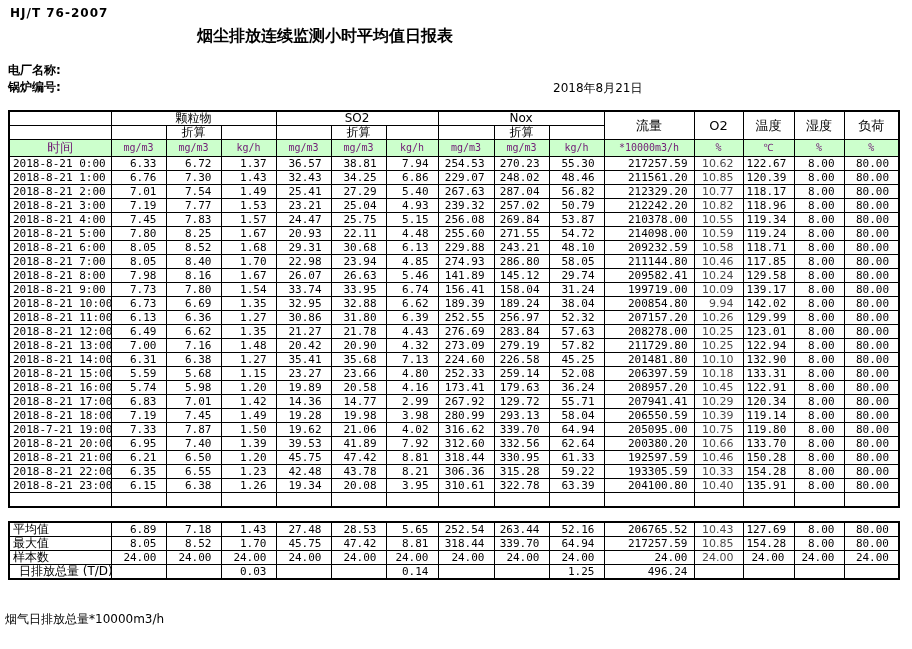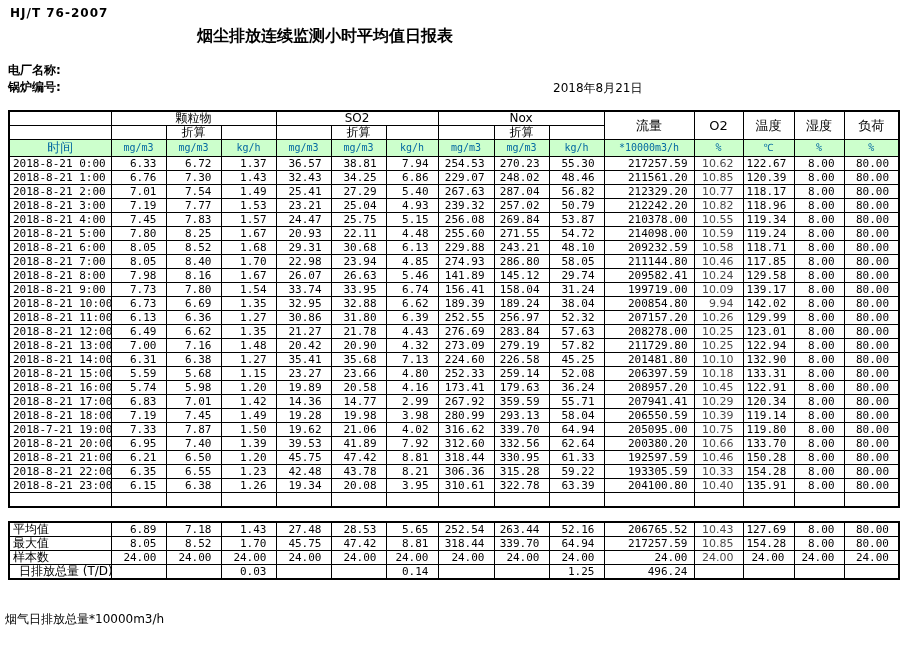--- a/index.html
+++ b/index.html
@@ -20,21 +20,21 @@
   }
   table.tmain { top:110px;padding-left:10px; }
   table.tsum  { top:521px; }
   .main td, .main th {
     border:1px solid #000; padding:0 3px; height:13px; line-height:13px;
     font-weight:normal; overflow:hidden; white-space:nowrap;
   }
   .h1 th, .h2 th { font-size:12px; text-align:center; }
   .h1 th.single { font-size:13px; }
   .h3 th {
-    background:#ccffcc; color:#0369a1; height:16px; line-height:16px;
+    background:#ccffcc; color:#701a75; height:16px; line-height:16px;
     font-size:10px; font-family:"DejaVu Sans Mono", monospace; text-align:center;
   }
   .h3 th.time-h { font-size:13px; font-family:"DejaVu Sans", sans-serif; }
   td.time {
     font-family:"DejaVu Sans Mono", monospace; font-size:11px;
     text-align:right; padding-right:5px;
   }
   td.num {
     font-family:"DejaVu Sans Mono", monospace; font-size:11px;
     text-align:right; padding-right:9px;
@@ -410,21 +410,21 @@
         </tr>
         <tr>
           <td class="time">2018-8-21 17:00</td>
           <td class="num c0">6.83</td>
           <td class="num c1">7.01</td>
           <td class="num c2">1.42</td>
           <td class="num c3">14.36</td>
           <td class="num c4">14.77</td>
           <td class="num c5">2.99</td>
           <td class="num c6">267.92</td>
-          <td class="num c7">359.59</td>
+          <td class="num c7">129.72</td>
           <td class="num c8">55.71</td>
           <td class="num c9">207941.41</td>
           <td class="num c10">10.29</td>
           <td class="num c11">120.34</td>
           <td class="num c12">8.00</td>
           <td class="num c13">80.00</td>
         </tr>
         <tr>
           <td class="time">2018-8-21 18:00</td>
           <td class="num c0">7.19</td>

